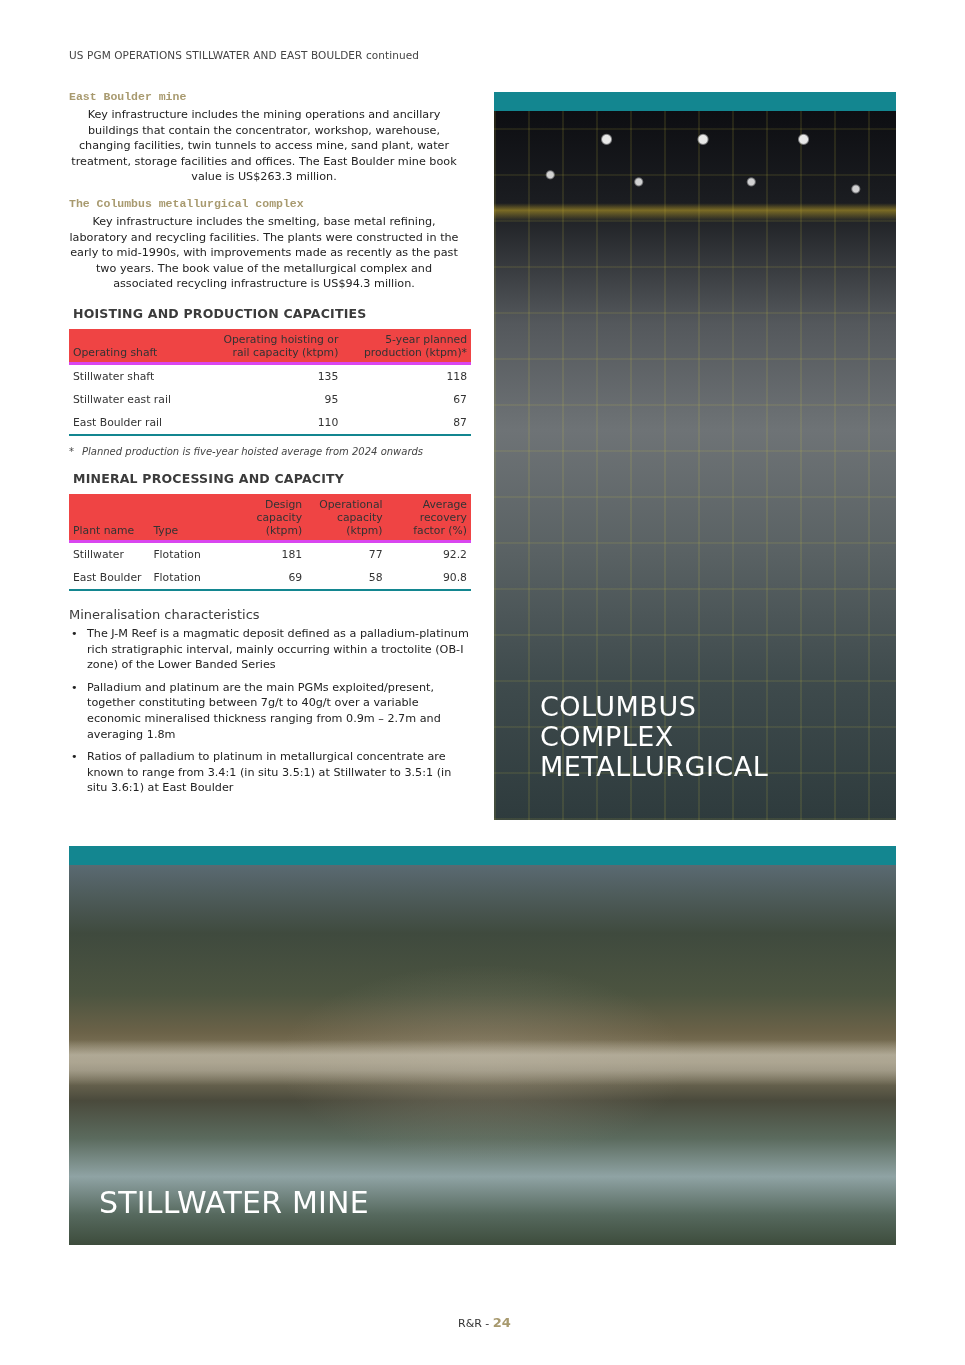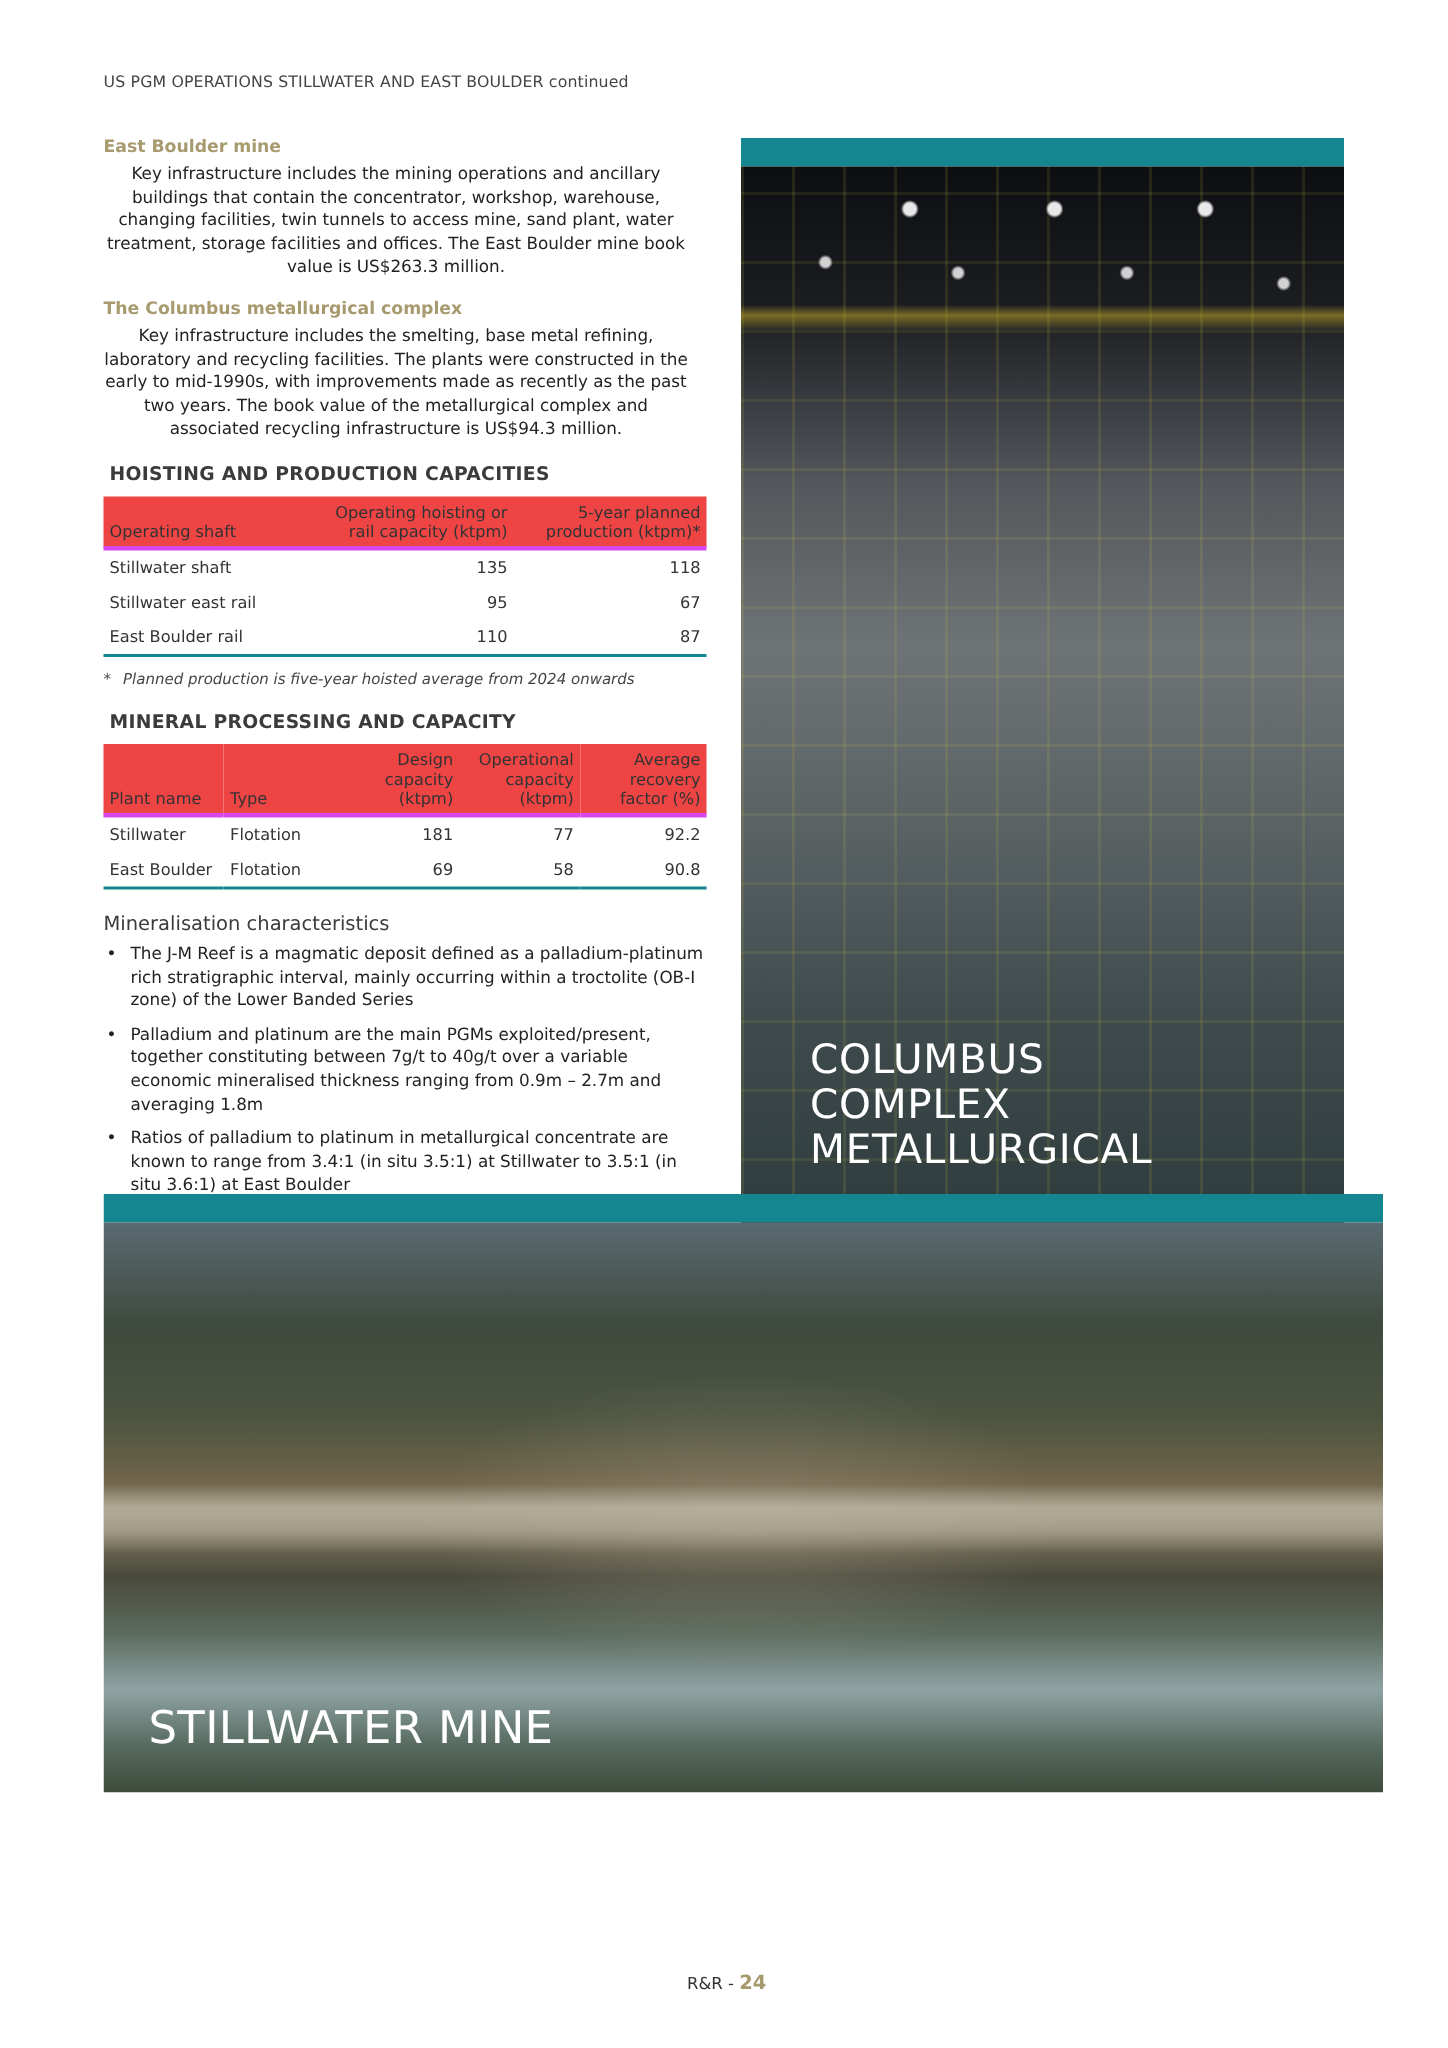--- a/index.html
+++ b/index.html
@@ -1,19 +1,19 @@
 <!DOCTYPE html>
 <html><head>
 <meta charset="utf-8">
 <style>
   html, body { margin:0; padding:0; background:#ffffff; }
   body { width:965px; height:1365px; position:relative; font-family:"DejaVu Sans", sans-serif; color:#222; overflow:hidden; }
   .running-head { position:absolute; left:69px; top:49px; font-size:10.5px; color:#444; letter-spacing:0.1px; }
   .left-col { position:absolute; left:69px; top:90px; width:402px; }
-  .subhead { font-size:11.5px; font-weight:bold; color:#a89a6f; margin:0 0 4px 0; }
+  .subhead { font-size:11.5px; font-weight:bold; color:#a89a6f; margin:0 0 4px 0;font-family:Liberation Mono, monospace; }
   .body-text { font-size:11.2px; line-height:15.6px; color:#222; margin:0 12px 12px 0;text-align:center; }
   .table-title { font-size:12.5px; font-weight:bold; color:#3b3b3b; margin:14px 0 8px 4px; letter-spacing:0.2px; }
   table { width:100%; border-collapse:collapse; font-size:10.8px; }
   thead th { background:#ef4444; font-weight:normal; color:#333; vertical-align:bottom; padding:4px 4px 3px 4px; line-height:13px; border-bottom:3px solid #d946ef; }
   tbody td { padding:4px 4px; height:15px; color:#333; }
   tbody tr:last-child td { border-bottom:2px solid #138690; }
   .r { text-align:right; }
   .l { text-align:left; }
   .footnote { font-size:10px; font-style:italic; color:#444; margin:10px 0 14px 0; }
   .footnote .star { font-style:normal; margin-right:8px; }
@@ -32,21 +32,21 @@
       radial-gradient(circle at 14% 9%, rgba(255,255,255,0.8) 0 3px, transparent 5px),
       radial-gradient(circle at 36% 10%, rgba(255,255,255,0.8) 0 3px, transparent 5px),
       radial-gradient(circle at 64% 10%, rgba(255,255,255,0.8) 0 3px, transparent 5px),
       radial-gradient(circle at 90% 11%, rgba(255,255,255,0.8) 0 3px, transparent 5px),
       linear-gradient(180deg, rgba(220,190,40,0) 13%, rgba(200,170,40,0.55) 14%, rgba(200,170,40,0) 15.5%),
       repeating-linear-gradient(90deg, rgba(210,200,60,0.12) 0 2px, transparent 2px 34px),
       repeating-linear-gradient(0deg, rgba(210,200,60,0.10) 0 2px, transparent 2px 46px),
       linear-gradient(180deg, #0d0e12 0%, #1c1e22 14%, #54585c 30%, #6e7376 45%, #5a6264 62%, #3f4b4d 80%, #2e3b3d 100%);
   }
   .photo1 .caption { position:absolute; left:34px; top:600px; color:#fff; font-size:27px; line-height:30px; letter-spacing:0.5px; font-weight:normal;padding-left:12px; }
-  .photo2 { left:69px; top:796px; width:827px; height:399px;padding-left:26px; }
+  .photo2 { left:69px; top:846px; width:827px; height:399px; }
   .photo2 .img { position:absolute; left:0; top:19px; right:0; bottom:0;
     background:
       linear-gradient(180deg, transparent 46%, rgba(200,195,180,0.65) 50%, rgba(185,180,165,0.6) 54%, transparent 58%),
       radial-gradient(ellipse at 50% 52%, rgba(170,160,140,0.35) 0, transparent 35%),
       linear-gradient(180deg, #5a6a72 0%, #3f4a3e 18%, #4c5440 34%, #6b6248 44%, #8a7f63 52%, #4a4a3c 62%, #5b6b5e 72%, #8fa3a4 82%, #56695e 92%, #3d4c3c 100%);
   }
   .photo2 .caption { position:absolute; left:30px; top:339px; color:#fff; font-size:30px; letter-spacing:0.2px; }
   .page-num { position:absolute; left:458px; top:1315px; font-size:11px; color:#333; }
   .page-num b { color:#a89a6f; font-size:13px; }
 </style>

